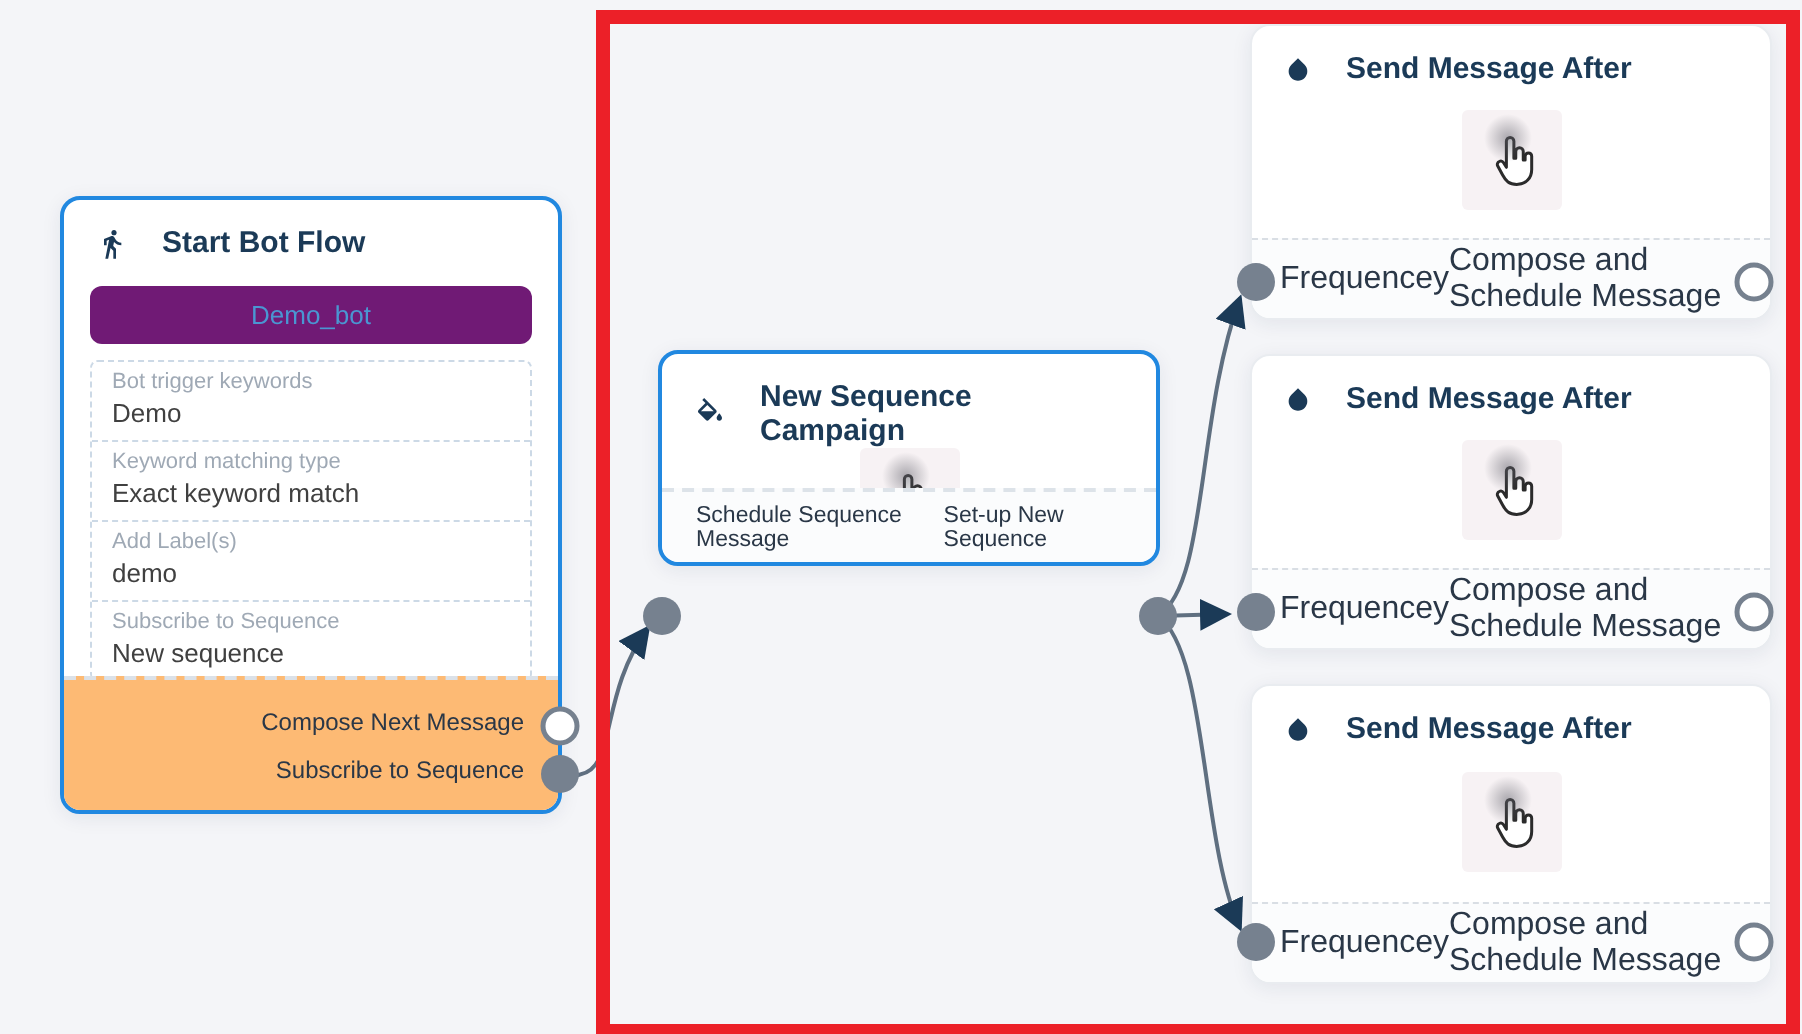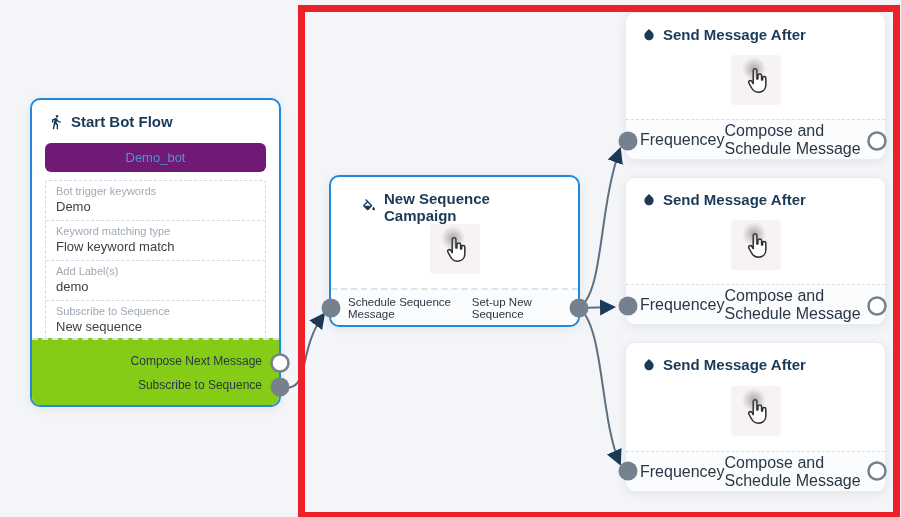--- a/index.html
+++ b/index.html
@@ -3,32 +3,32 @@
 <meta charset="utf-8">
 <style>
   html,body{margin:0;padding:0;}
   body{font-family:"Liberation Sans", sans-serif; background:#fff;}
   .canvas{position:relative;width:901px;height:517px;background:#f4f5f8;overflow:hidden;}
 
   .node{position:absolute;background:#fff;border-radius:10px;box-shadow:0 2px 10px rgba(20,40,80,.08);box-sizing:border-box;z-index:1;}
   .node.blue{border:2px solid #2188e0;}
   .node.plain{border:1px solid #e9ecf0;}
 
-  .node-header{display:flex;align-items:center;gap:7px;padding:13px 16px 6px;font-weight:bold;font-size:15px;color:#1b3a57;}
+  .node-header{display:flex;align-items:center;gap:17px;padding:13px 16px 6px;font-weight:bold;font-size:15px;color:#1b3a57;}
   .node-header .icon svg{display:block;}
 
   .bot-btn{margin:7px 13px 4px;background:#701a75;border-radius:6px;text-align:center;padding:7px 0;color:#4a96d2;font-size:13px;cursor:pointer;}
 
   .fields{margin:8px 13px;border:1px dashed #ccd9e6;border-radius:4px;}
   .field{padding:4px 10px 6px;}
   .field + .field{border-top:1px dashed #ccd9e6;}
   .field-label{font-size:11px;color:#9fa9b5;margin-bottom:2px;}
   .field-value{font-size:13px;color:#404040;}
 
-  .start-footer{position:absolute;bottom:0;left:0;right:0;height:67px;background:#84cc16;border-top:2px dashed #dbe1e8;border-radius:0 0 8px 8px;display:flex;flex-direction:column;justify-content:center;align-items:flex-end;gap:10px;padding-right:17px;font-size:12px;color:#2a3747;box-sizing:border-box;}
+  .start-footer{position:absolute;bottom:0;left:0;right:0;height:67px;background:#fdba74;border-top:2px dashed #dbe1e8;border-radius:0 0 8px 8px;display:flex;flex-direction:column;justify-content:center;align-items:flex-end;gap:10px;padding-right:17px;font-size:12px;color:#2a3747;box-sizing:border-box;}
 
   .node-footer{position:absolute;bottom:0;left:0;right:0;display:flex;justify-content:space-between;align-items:center;background:#fbfcfd;border-radius:0 0 9px 9px;font-size:11.5px;color:#2a3747;box-sizing:border-box;}
   .mid-footer{height:37px;padding:0 13px 0 17px;border-top:2px dashed #dde3e9;}
   .msg-footer{height:40px;padding:0 22px 0 14px;border-top:1px dashed #d9dee4;font-size:16px;}
 
   .hand{position:absolute;left:50%;transform:translateX(-50%);width:50px;height:50px;background:#f7f2f4;border-radius:3px;display:flex;align-items:center;justify-content:center;cursor:pointer;}
   .hand .glow{position:absolute;width:26px;height:26px;top:1px;left:10px;background:radial-gradient(circle, rgba(95,95,105,.5) 0%, rgba(95,95,105,0) 65%);border-radius:50%;}
 
   .connectors{position:absolute;left:0;top:0;z-index:2;pointer-events:none;}
 
@@ -49,38 +49,38 @@
       <span>Start Bot Flow</span>
     </div>
     <div class="bot-btn">Demo_bot</div>
     <div class="fields">
       <div class="field">
         <div class="field-label">Bot trigger keywords</div>
         <div class="field-value">Demo</div>
       </div>
       <div class="field">
         <div class="field-label">Keyword matching type</div>
-        <div class="field-value">Flow keyword match</div>
+        <div class="field-value">Exact keyword match</div>
       </div>
       <div class="field">
         <div class="field-label">Add Label(s)</div>
         <div class="field-value">demo</div>
       </div>
       <div class="field">
         <div class="field-label">Subscribe to Sequence</div>
         <div class="field-value">New sequence</div>
       </div>
     </div>
     <div class="start-footer">
       <span>Compose Next Message</span>
       <span>Subscribe to Sequence</span>
     </div>
   </div>
 
-  <div class="node blue" style="left:329px;top:175px;width:251px;height:152px;padding-left:14px;">
+  <div class="node blue" style="left:329px;top:175px;width:251px;height:108px;">
     <div class="node-header">
       <span class="icon">
         <svg width="16" height="16" viewBox="0 0 24 24" fill="#1b3a57">
             <path d="M16.56 8.94L7.62 0 6.21 1.41l2.38 2.38-5.15 5.15c-.59.59-.59 1.54 0 2.12l5.5 5.5c.29.29.68.44 1.06.44s.77-.15 1.06-.44l5.5-5.5c.59-.58.59-1.53 0-2.12zM5.21 10L10 5.21 14.79 10H5.21zM19 11.5s-2 2.17-2 3.5c0 1.1.9 2 2 2s2-.9 2-2c0-1.33-2-3.5-2-3.5z"></path>
           </svg>
       </span>
       <span>New Sequence Campaign</span>
     </div>
     <div class="hand" style="top:47px;">
       <span class="glow"></span>

